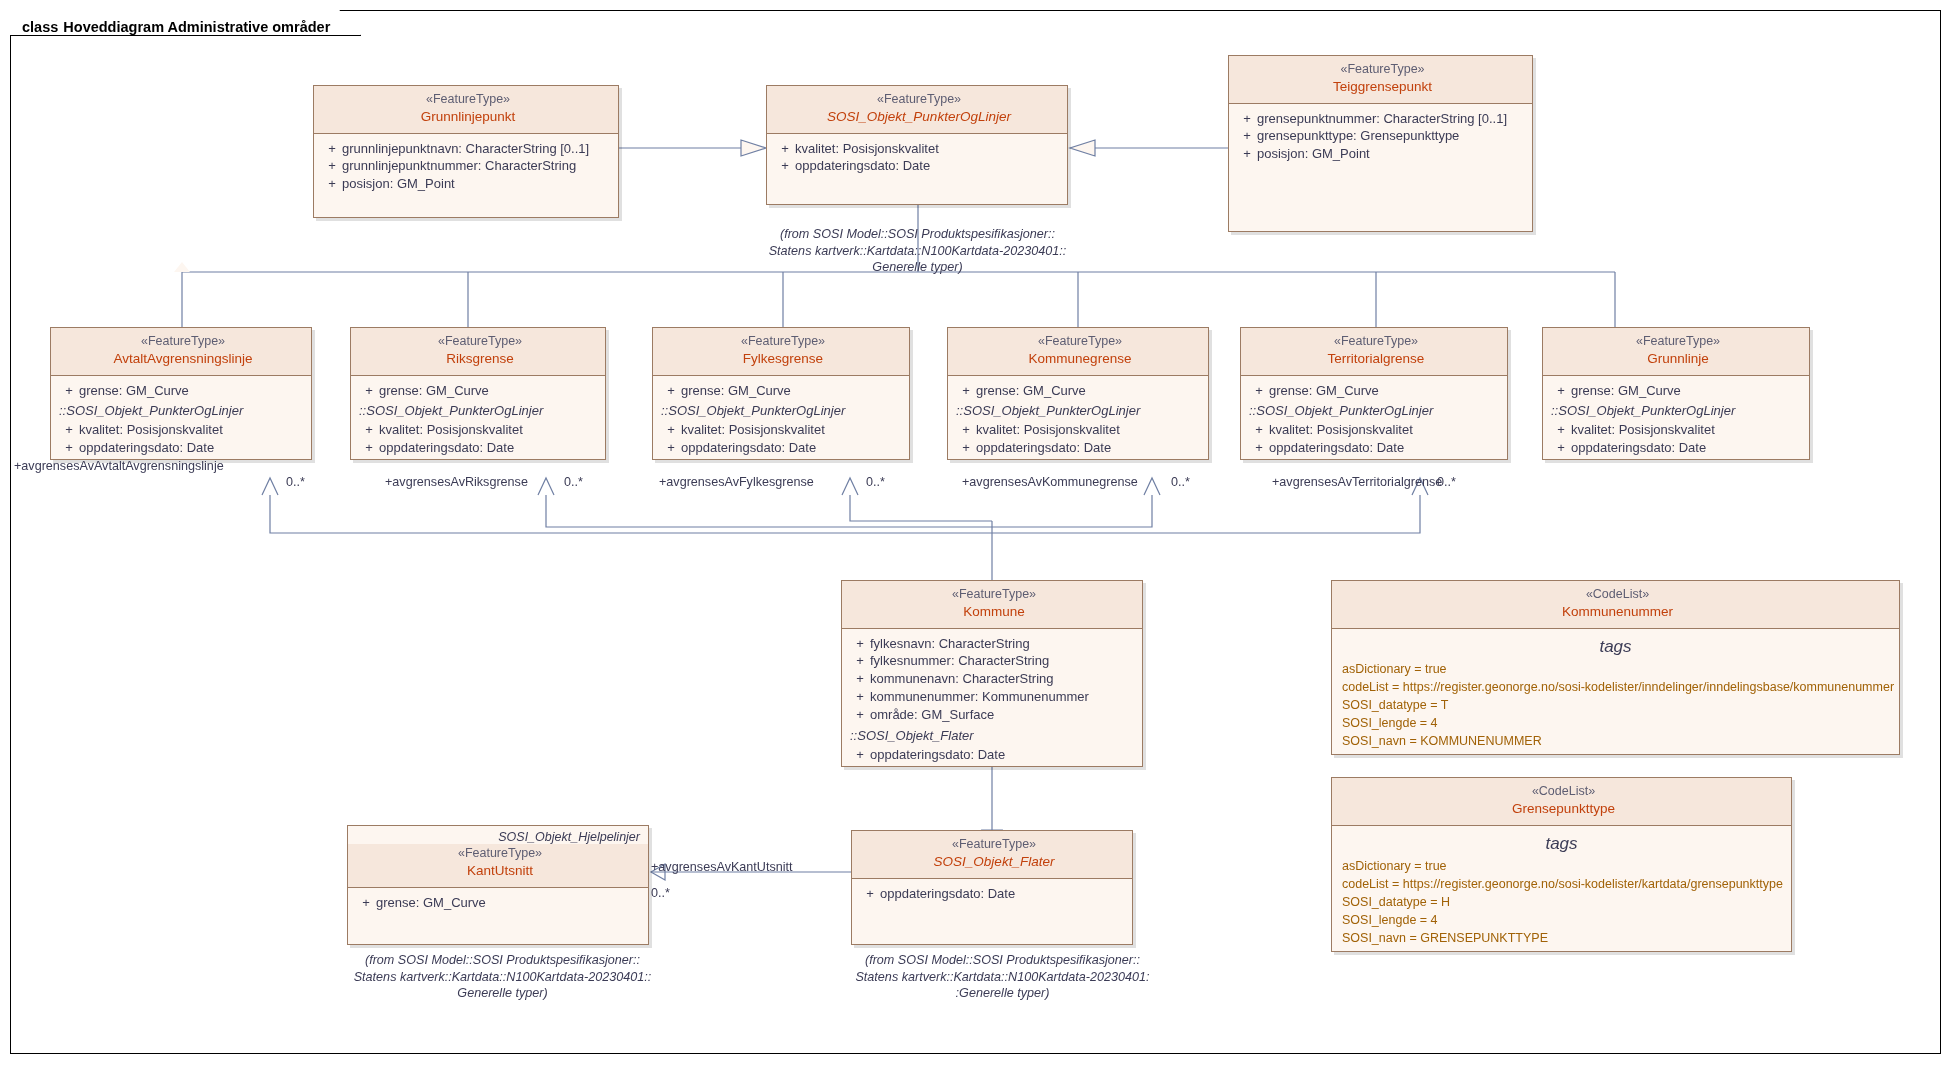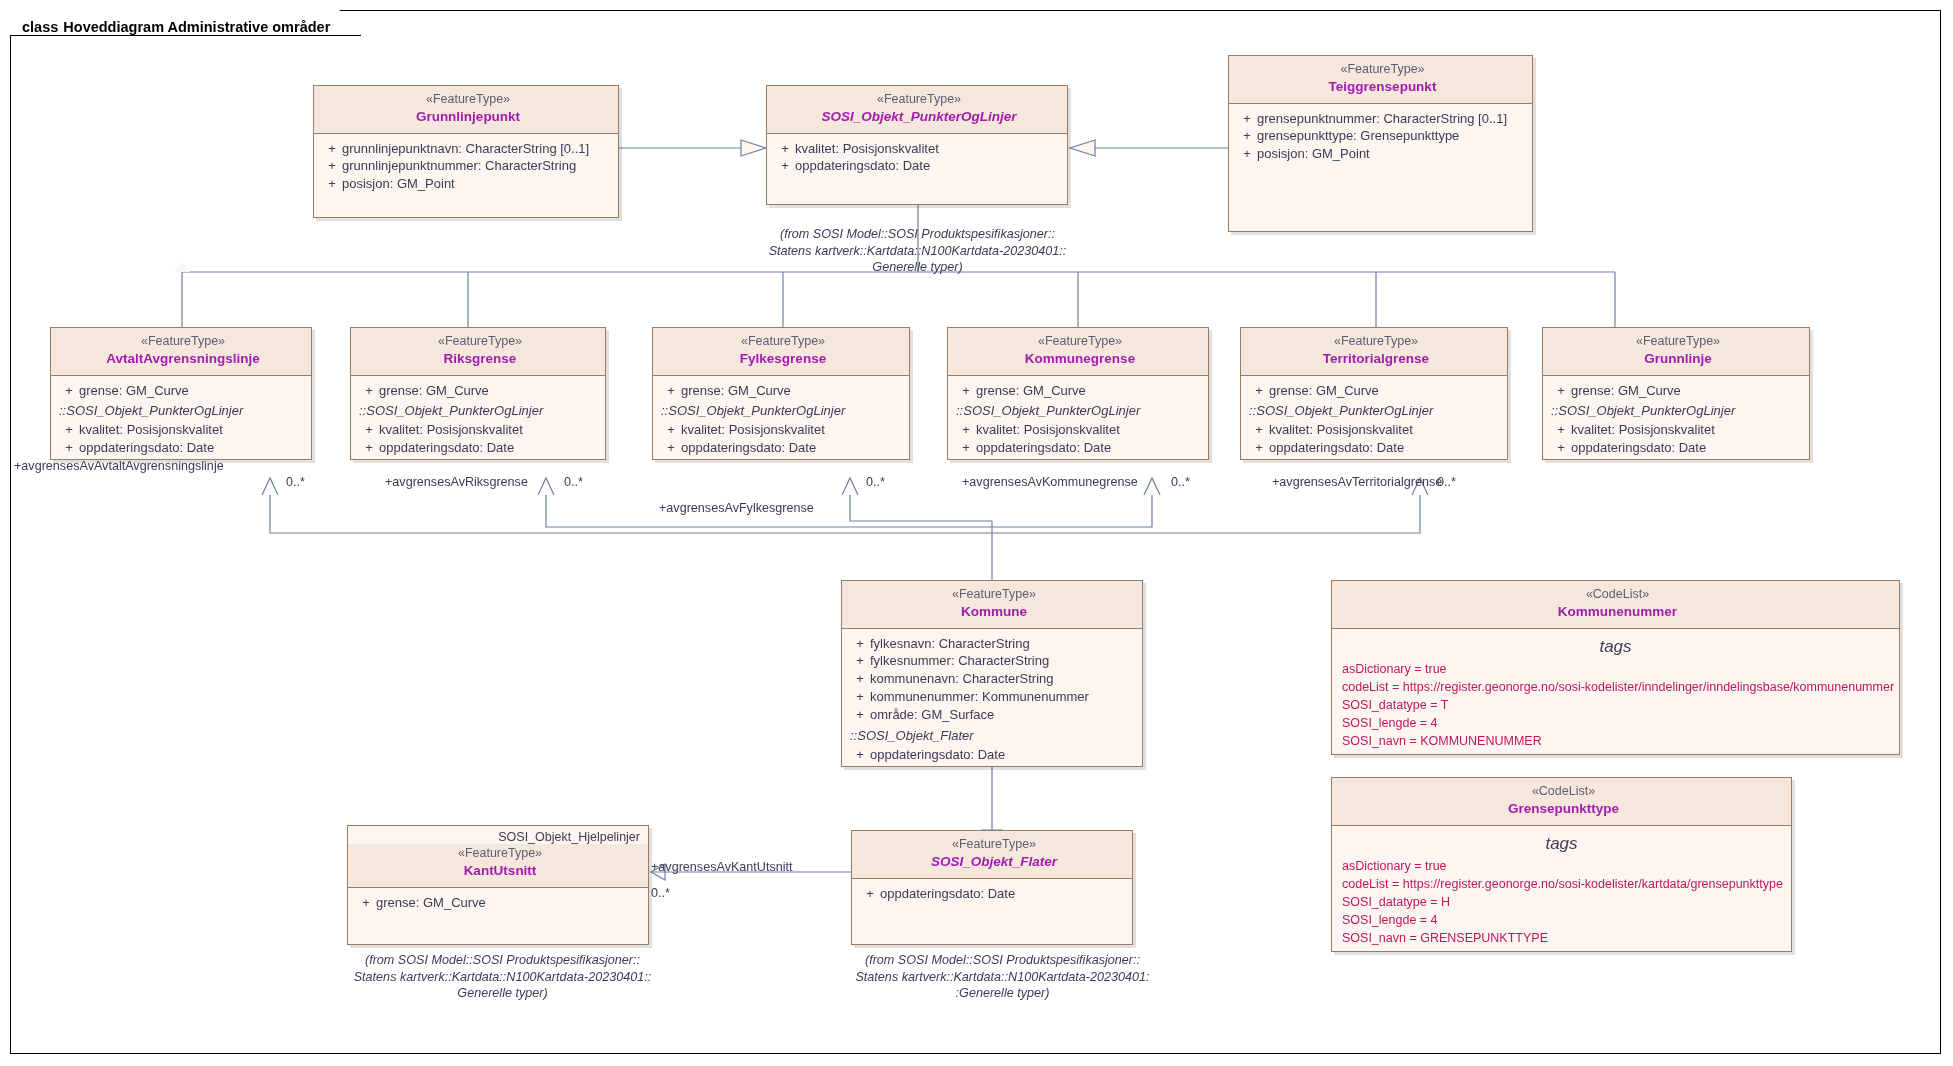--- a/index.html
+++ b/index.html
@@ -67,28 +67,29 @@
     text-align: center;
     line-height: 1.25;
   }
   .uml .stereo {
     font-size: 12.5px;
     color: #5d5d72;
     display: block;
   }
   .uml .cname {
     font-size: 13.5px;
-    font-weight: bold;
-    color: #a21caf;
+    font-weight: normal;
+    color: #c2410c;
     display: block;
     margin-top: 1px;
   }
   .uml .cname.abstract { font-style: italic; }
   .uml .pkgline {
     font-size: 12.5px;
+    font-style: italic;
     color: #3b3b55;
     text-align: right;
     padding: 4px 8px 0 8px;
   }
   .uml .body {
     padding: 6px 4px 6px 4px;
   }
   .uml .attr {
     display: flex;
     line-height: 1.38;
@@ -112,21 +113,21 @@
   .uml .tagshdr {
     text-align: center;
     font-style: italic;
     color: #3b3b55;
     padding: 4px 0 3px 0;
     font-size: 17px;
   }
   .uml .tagline {
     padding: 0 6px;
     line-height: 1.44;
-    color: #be185d;
+    color: #a16207;
     white-space: nowrap;
     font-size: 12.5px;
   }
 
   
   .note {
     position: absolute;
     font-size: 12.6px;
     font-style: italic;
     color: #3b3b55;
@@ -334,21 +335,21 @@
       <div class="attr">
         <span class="vis">+</span>
         <span class="txt">kvalitet: Posisjonskvalitet</span>
       </div>
       <div class="attr">
         <span class="vis">+</span>
         <span class="txt">oppdateringsdato: Date</span>
       </div>
     </div>
   </div>
-  <div class="alabel" style="left:659px; top:475px;margin-top:26px;">+avgrensesAvFylkesgrense</div>
+  <div class="alabel" style="left:659px; top:475px;">+avgrensesAvFylkesgrense</div>
   <div class="mult" style="left:866px; top:475px;">0..*</div>
 
   <div class="uml" style="left:947px; top:327px; width:262px; height:133px;">
     <div class="hdr">
       <span class="stereo">«FeatureType»</span>
       <span class="cname">Kommunegrense</span>
     </div>
     <div class="body">
       <div class="attr">
         <span class="vis">+</span>

